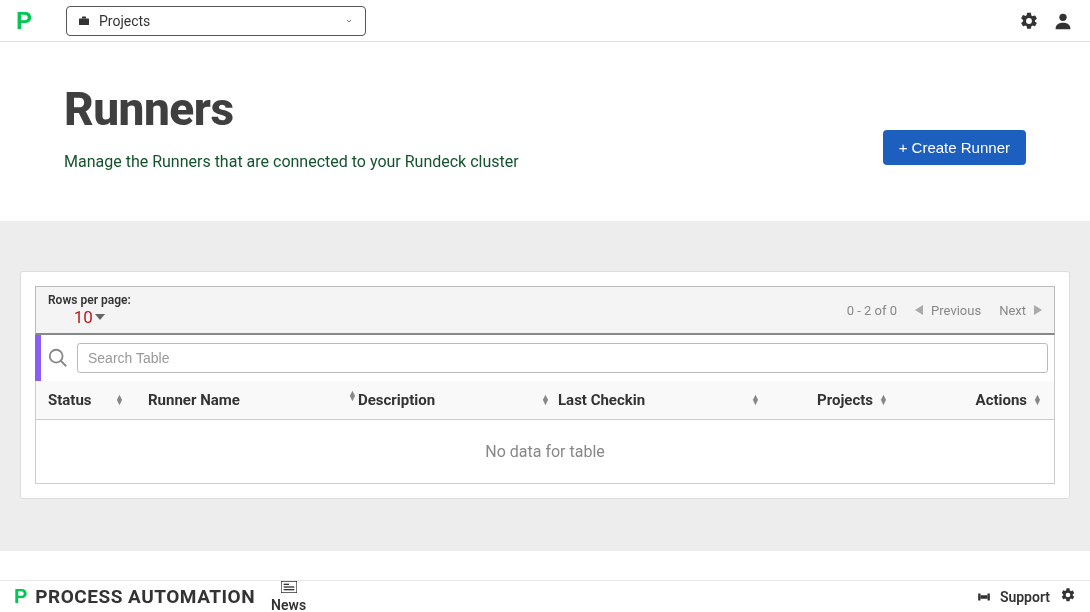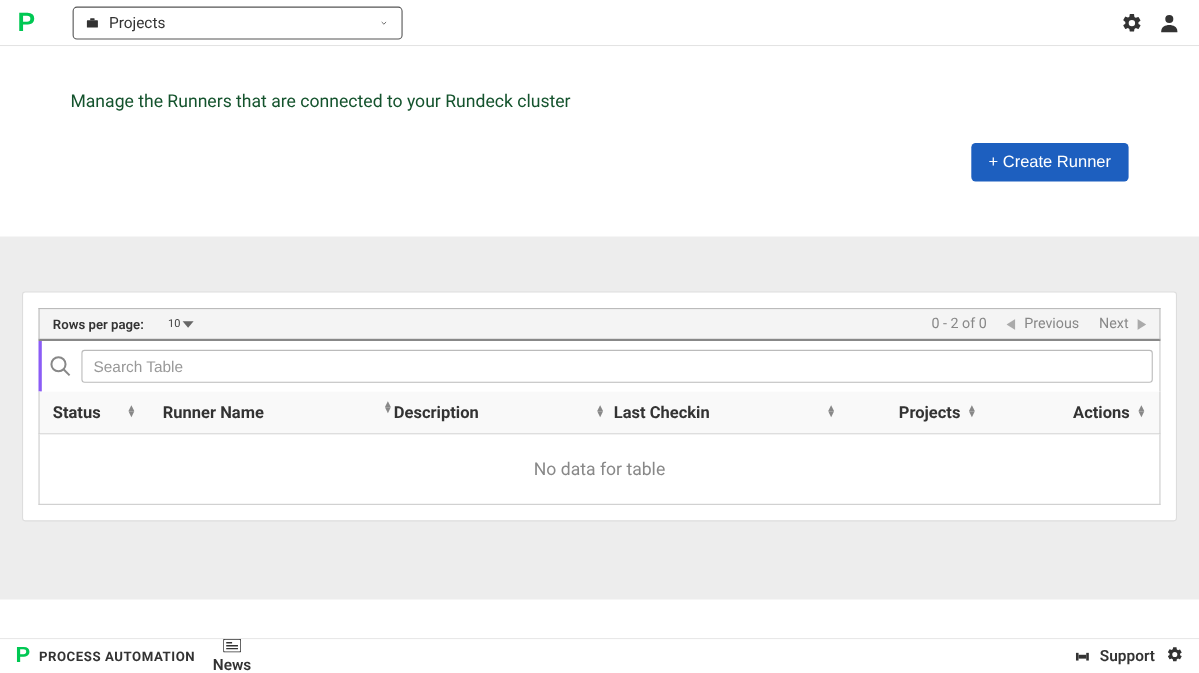--- a/index.html
+++ b/index.html
@@ -123,55 +123,56 @@
       justify-content: space-between;
       background: #f4f4f4;
       border: 1px solid #bbb;
       padding: 6px 12px;
       border-bottom: 2px solid #888;
       font-size: 13px;
     }
     .toolbar-left {
       display: flex;
       align-items: center;
-      gap: 22px;
+      gap: 0;
+      flex-direction: column;
     }
     .rows-label {
       font-weight: 600;
       color: #333;
       font-size: 12px;
     }
     .rows-value {
       display: flex;
       align-items: center;
       gap: 2px;
       cursor: pointer;
-      font-size: 10px;
-      color: #404040;
+      font-size: 17px;
+      color: #b91c1c;
     }
     .toolbar-right {
       display: flex;
       align-items: center;
       gap: 18px;
       color: #888;
       font-size: 13px;
     }
     .pg-btn {
       display: flex;
       align-items: center;
       gap: 8px;
       cursor: pointer;
       color: #888;
     }
     .search-row {
       display: flex;
       align-items: center;
       gap: 8px;
       padding: 8px 6px;
-      border-left: 3px solid #8b5cf6;
+      border-left: 6px solid #8b5cf6;
       border-right: 1px solid #ccc;
       background: #fff;
     }
     .search-icon {
       width: 22px;
       height: 22px;
       color: #888;
     }
     .search-input {
       flex: 1;
@@ -236,21 +237,21 @@
     }
     .footer-logo {
       color: #00c853;
       font-weight: 900;
       font-size: 20px;
       font-family: Arial, sans-serif;
     }
     .footer-brand {
       font-weight: 700;
       letter-spacing: 0.5px;
-      font-size: 12px;
+      font-size: 19px;
       color: #333;
     }
     .footer-news {
       display: flex;
       align-items: center;
       gap: 4px;
       margin-left: 8px;
       font-size: 14px;
       font-weight: 600;
       color: #333;
@@ -301,20 +302,21 @@
         <circle cx="12" cy="8" r="4"></circle>
         <path d="M4,20c0-4,4-6,8-6s8,2,8,6v1H4Z"></path>
       </svg>
     </div>
   </div>
 </div>
 
 <div class="header-section">
   <div class="header-row">
     <div class="header-left">
+      <h1 class="page-title">Runners</h1>
       <p class="page-subtitle">Manage the Runners that are connected to your Rundeck cluster</p>
     </div>
     <button class="create-btn">+ Create Runner</button>
   </div>
 </div>
 
 <div class="gray-section">
   <div class="table-card">
     <div class="table-toolbar">
       <div class="toolbar-left">

